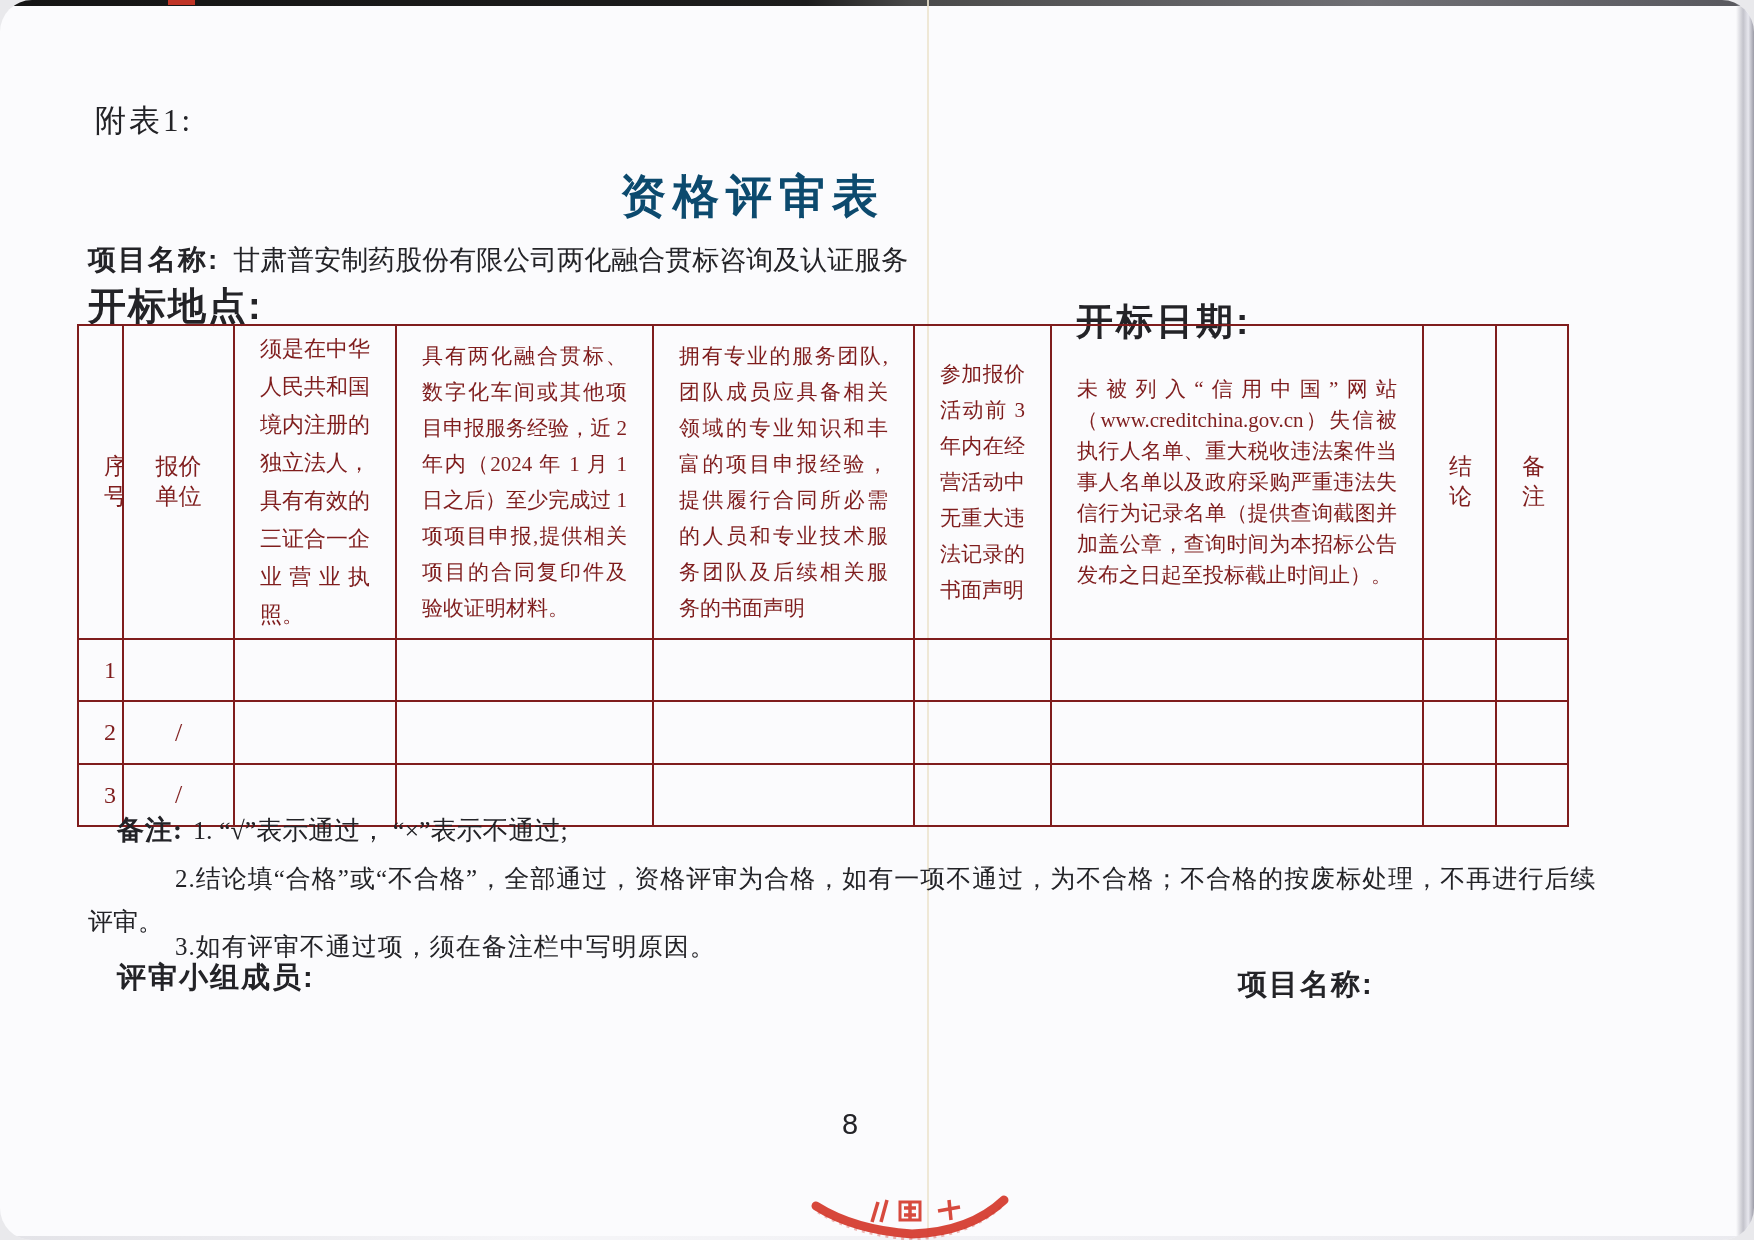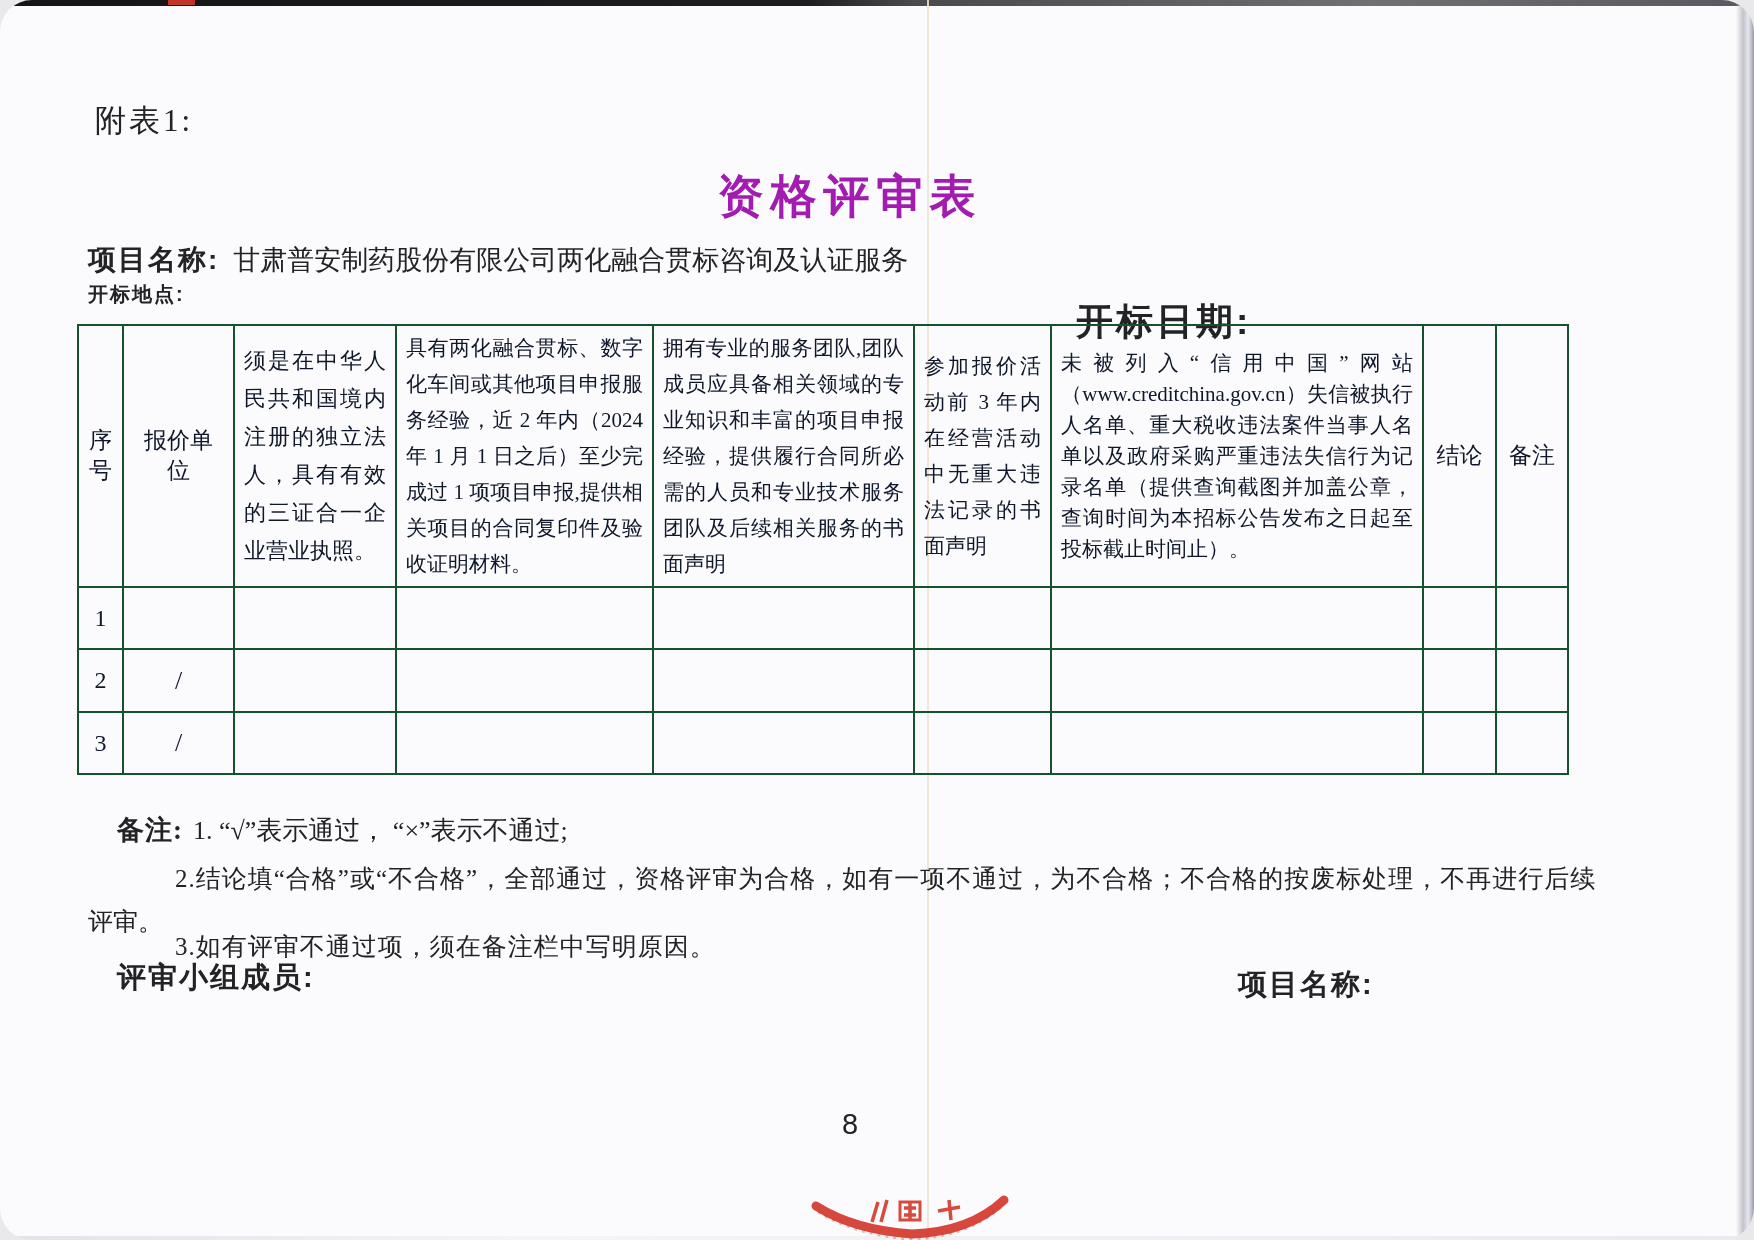--- a/index.html
+++ b/index.html
@@ -19,36 +19,36 @@
   .scan-right{position:absolute;right:0;top:0;bottom:0;width:18px;
     background:linear-gradient(to right,rgba(130,130,140,0) 0%,#c3c3cb 40%,#e7e7ee 68%,#9b9ba6 100%);}
   .fold-seam{position:absolute;left:927px;top:0;bottom:0;width:2px;background:#ece4cf;opacity:.85;}
   .scan-bottom{position:absolute;left:0;bottom:0;width:100%;height:4px;background:linear-gradient(to right,#d8d8de 0%,#f2f2f5 30%,#e3e3e9 100%);opacity:.7;}
 
   
   .hei{font-family:"Liberation Sans", sans-serif;font-weight:bold;}
   .abs{position:absolute;}
 
   .attach{left:95px;top:100px;font-size:31px;letter-spacing:3px;}
-  .title{left:620px;top:166px;width:460px;text-align:center;font-size:46px;letter-spacing:7px;color:#a21caf;}
+  .title{left:620px;top:166px;width:460px;font-size:46px;letter-spacing:7px;color:#0c4a6e;}
   .proj-line{left:88px;top:241px;font-size:27px;white-space:nowrap;}
   .proj-label{font-size:28px;letter-spacing:2px;margin-right:14px;}
-  .loc-label{left:88px;top:281px;font-size:20px;letter-spacing:2px;text-align:center;}
+  .loc-label{left:88px;top:281px;font-size:38px;letter-spacing:2px;text-align:center;}
   .date-label{left:1076px;top:297px;font-size:37px;letter-spacing:3px;}
 
   table.qtable{
     position:absolute;left:77px;top:324px;width:1490px;
     border-collapse:collapse;table-layout:fixed;
   }
   table.qtable td{
-    border:2px solid #14532d;
+    border:2px solid #7f1d1d;
     vertical-align:middle;
-    color:#0f172a;
+    color:#7f1d1d;
     overflow:hidden;
-    padding:4px 9px;
+    padding:4px 25px;
     box-sizing:border-box;
   }
   tr.hdr td{height:255px;}
   td.h-small{font-size:23px;line-height:30px;text-align:center;padding:4px 2px;}
   td.h-crit{font-size:21px;line-height:36px;text-align:justify;text-justify:inter-ideograph;}
   td.h-crit2{font-size:22px;line-height:38px;}
   td.h-crit6{line-height:31px;padding:4px 12px;}
   tr.r1 td{height:62px;}
   tr.r2 td{height:63px;}
   tr.r3 td{height:62px;}

